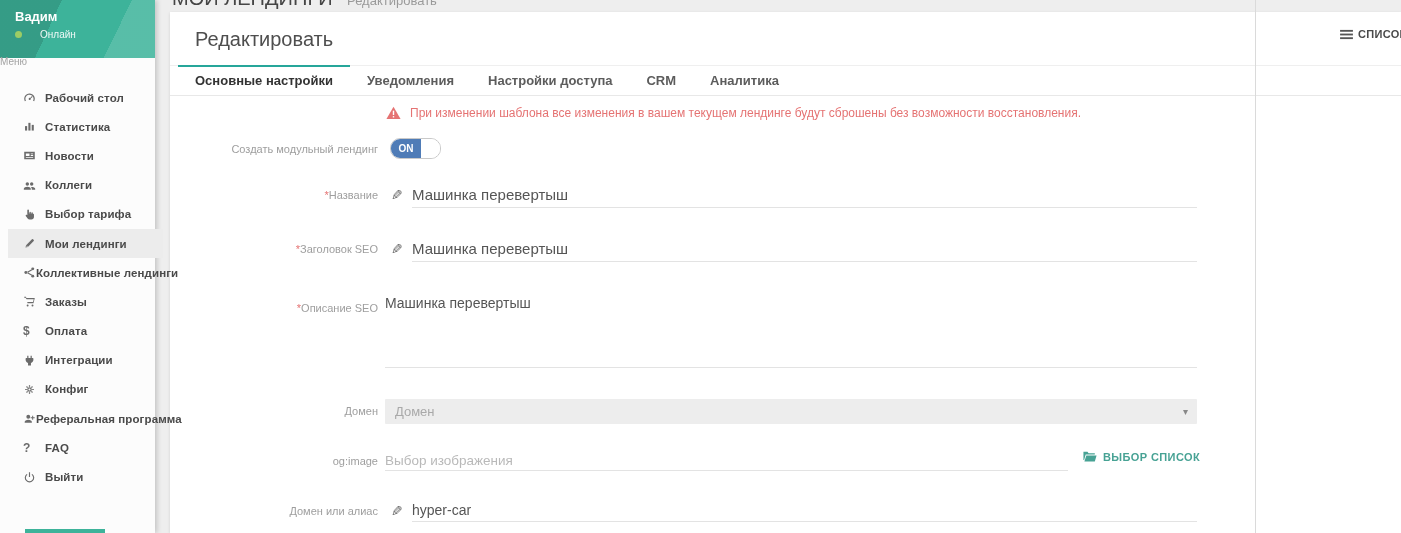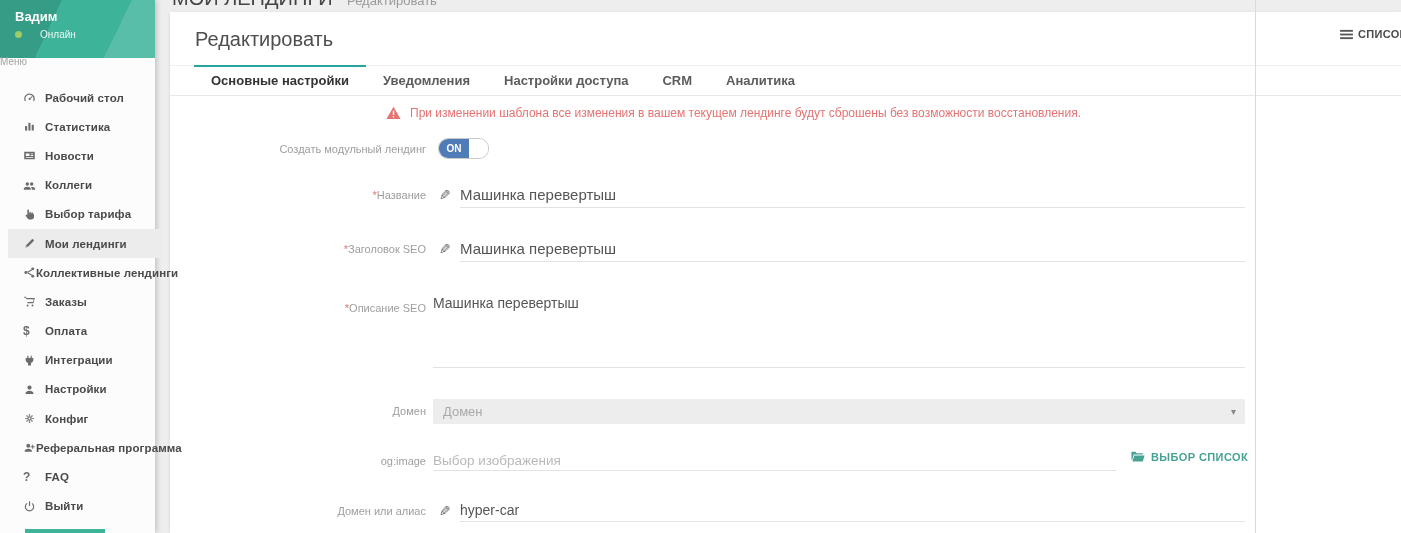--- a/index.html
+++ b/index.html
@@ -32,29 +32,29 @@
 
   .card { position:absolute; left:170px; top:12px; right:0; bottom:0; background:#fff;
           box-shadow:0 1px 3px rgba(0,0,0,.12); }
   .card-title { position:absolute; left:25px; top:16px; font-size:20px; color:#4e4e4e; }
   .list-btn { position:absolute; left:1170px; top:16px; display:flex; align-items:center; gap:5px;
               font-size:11px; font-weight:600; color:#4a4a4a; letter-spacing:.3px; white-space:nowrap; cursor:pointer; }
   .list-btn svg { fill:#555; }
 
   .tabtop { position:absolute; left:0; right:0; top:53px; height:1px; background:#efefef; }
   .tabbar { position:absolute; left:0; right:0; top:53px; height:31px; border-bottom:1px solid #e8e8e8;
-            display:flex; padding-left:24px; }
+            display:flex; padding-left:8px; }
   .tab { padding:0 17px; line-height:31px; font-size:13px; font-weight:700; color:#5c5c5c;
          cursor:pointer; white-space:nowrap; }
   .tab.active { color:#333; box-shadow:inset 0 2px 0 #26a69a; }
 
   .warning { position:absolute; left:216px; top:94px; display:flex; align-items:center; gap:9px; }
   .warn-text { font-size:12px; color:#e57373; white-space:nowrap; }
 
-  .row { position:absolute; left:0; right:0;margin-left:48px; }
+  .row { position:absolute; left:0; right:0; }
   .flabel { position:absolute; left:20px; width:188px; text-align:right; font-size:11px; color:#9e9e9e;
             white-space:nowrap; }
   .req { color:#e57373; }
 
   .toggle { position:absolute; left:220px; top:0; width:51px; height:21px; border:1px solid #c9c9c9;
             border-radius:10px; overflow:hidden; display:flex; cursor:pointer; background:#fff; }
   .toggle .on { width:30px; background:#4f7cb7; color:#fff; font-size:10px; font-weight:700;
                 display:flex; align-items:center; justify-content:center; }
   .toggle .knob { flex:1; background:#fff; }
 
@@ -169,28 +169,20 @@
         </span>
       <span class="ml">Оплата</span>
     </div>
     <div class="mi">
       <span class="ic">
           <svg width="13" height="13" viewBox="0 0 16 16">
             <path d="M10.8 2.2v2.6H12c.4 0 .8.3.8.8v1.6c0 1.9-1.3 3.4-3 3.8v3H6.2v-3c-1.7-.4-3-2-3-3.8V5.6c0-.5.4-.8.8-.8h1.2V2.2h1.5v2.6h2.6V2.2Z"></path>
           </svg>
         </span>
       <span class="ml">Интеграции</span>
-    </div>
-    <div class="mi">
-      <span class="ic">
-          <svg width="13" height="13" viewBox="0 0 16 16">
-            <path d="M8 8.2a2.6 2.6 0 1 0 0-5.2 2.6 2.6 0 0 0 0 5.2Zm0 1.3c-2.6 0-4.8 1.3-4.8 3v1h9.6v-1c0-1.7-2.2-3-4.8-3Z"></path>
-          </svg>
-        </span>
-      <span class="ml">Настройки</span>
     </div>
     <div class="mi">
       <span class="ic">
           <svg width="13" height="13" viewBox="0 0 16 16">
             <circle cx="8" cy="8" r="2.1" fill="none" stroke="currentColor" stroke-width="1.5"></circle>
             <g stroke="currentColor" stroke-width="1.5">
               <line x1="8" y1="2.7" x2="8" y2="4.7"></line>
               <line x1="8" y1="11.3" x2="8" y2="13.3"></line>
               <line x1="2.7" y1="8" x2="4.7" y2="8"></line>
               <line x1="11.3" y1="8" x2="13.3" y2="8"></line>

